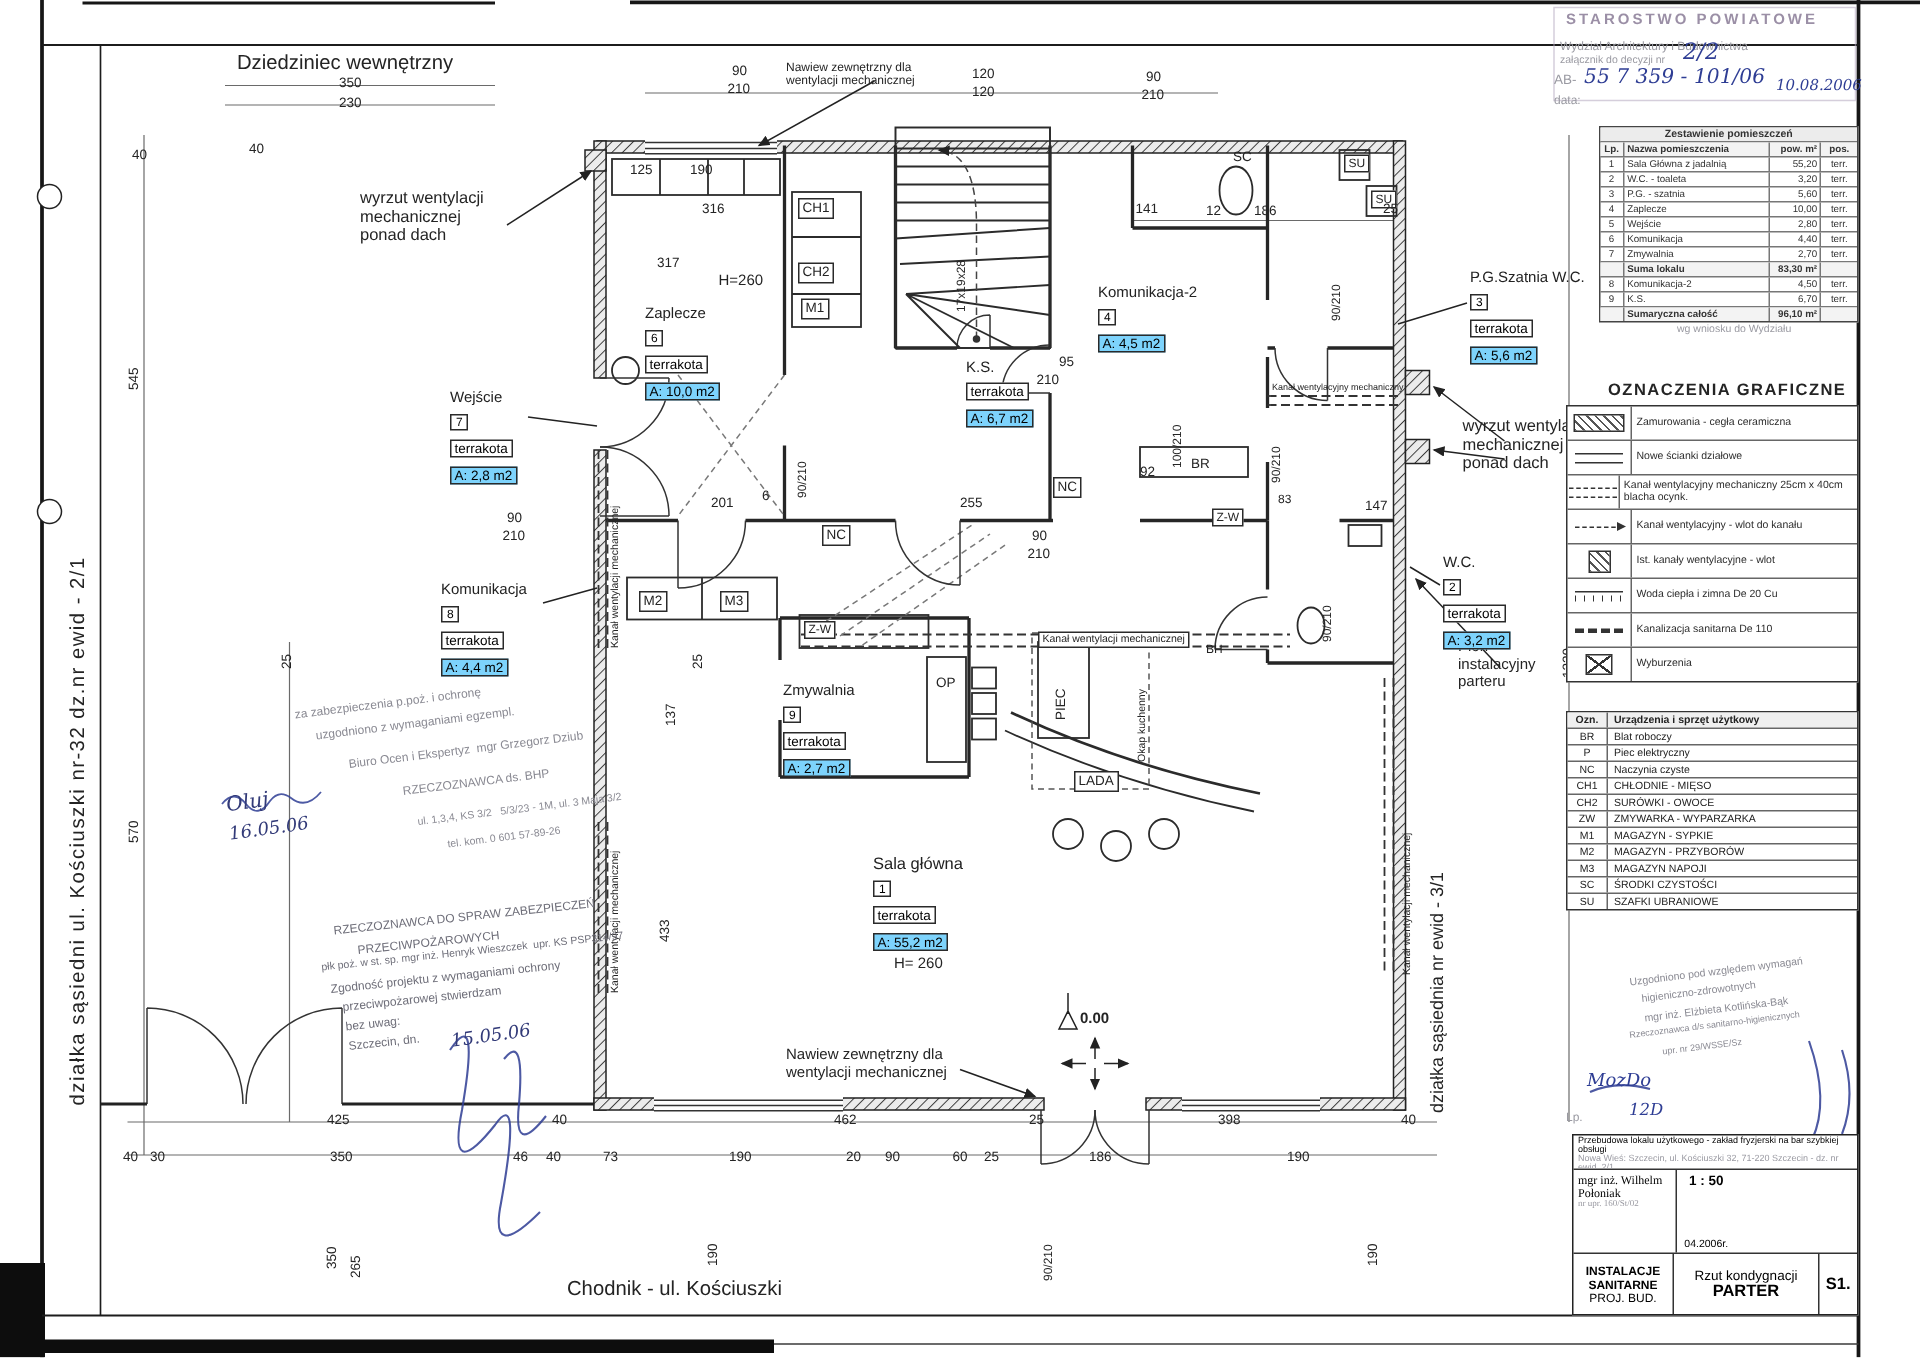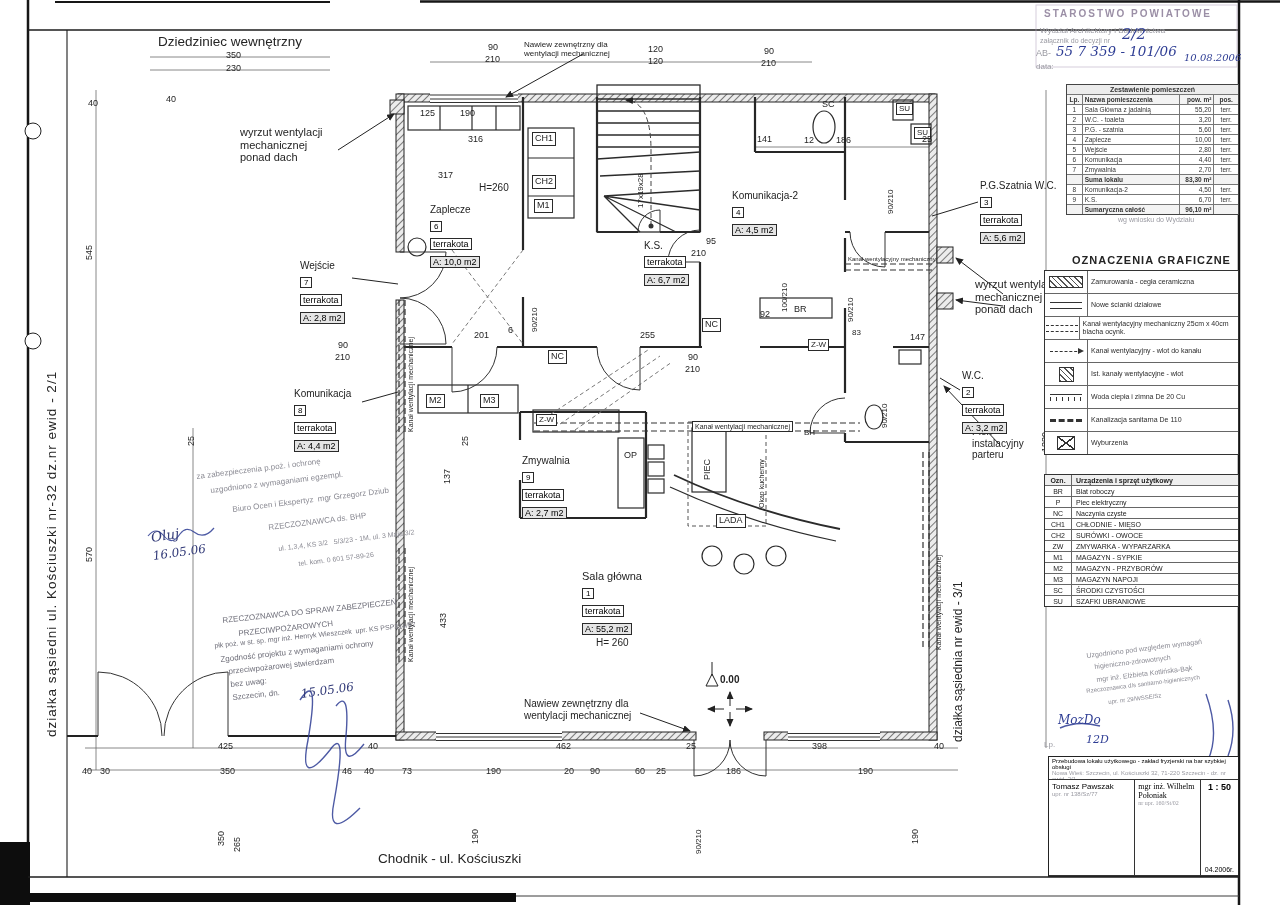--- a/index.html
+++ b/index.html
@@ -15,21 +15,21 @@
   .hand2{font-family:"DejaVu Serif",serif;font-style:italic;color:#323a78;transform:rotate(-8deg);transform-origin:0 0;}
   .stamp{color:#8a8a93;transform:rotate(-7deg);transform-origin:0 0;white-space:pre;}
   .stamp2{color:#6e6e79;transform:rotate(-6deg);transform-origin:0 0;white-space:pre;}
   .faint{color:#9a9aa2;}
   .purple{color:#9b8fa6;letter-spacing:2px;}
   .room{position:absolute;}
   .room .nm{font-size:10px;color:#222;}
   .room .big{font-size:11px;}
   .room .numbx{display:inline-block;border:1px solid #2a2a2a;background:#fff;font-size:8px;padding:0 3px;margin:1px 0;}
   .room .fin{display:inline-block;border:1px solid #2a2a2a;background:#fff;font-size:9px;padding:0 2px;margin:1px 0;}
-  .room .ar{font-size:9px;border:1px solid #2a2a2a;background:#e5e5e5;display:inline-block;padding:0 2px;}
+  .room .ar{font-size:9px;border:1px solid #2a2a2a;background:#7dd3fc;display:inline-block;padding:0 2px;}
   
   .panel{position:absolute;background:#fff;}
   #schedule{left:1066px;top:84px;width:171px;border:1px solid #444;}
   #schedule .trow{display:flex;border-top:1px solid #777;}
   #schedule .trow:first-child{border-top:none;}
   #schedule .tc{font-size:6.5px;padding:1px 2px;border-left:1px solid #777;overflow:hidden;white-space:nowrap;color:#333;}
   #schedule .tc:first-child{border-left:none;}
   #schedule .c1{width:11px;text-align:center;}
   #schedule .c2{width:94px;}
   #schedule .c3{width:30px;text-align:right;}
@@ -655,28 +655,37 @@
         <div class="elabel">SZAFKI UBRANIOWE</div>
       </div>
     </div>
 
 <div id="titleblock" class="panel">
   <div class="tb-desc">
     <div class="d6">Przebudowa lokalu użytkowego - zakład fryzjerski na bar szybkiej obsługi</div>
     <div class="d6 faint">Nowa Wieś: Szczecin, ul. Kościuszki 32, 71-220 Szczecin - dz. nr ewid. 2/1</div>
   </div>
   <div class="tb-row2">
-    <div class="tb-cell p1">
-      <div class="d8">Tomasz Pawszak</div>
-      <div class="d6 faint">upr. nr 138/Sz/77</div>
-    </div>
     <div class="tb-cell p2">
       <div class="d8">mgr inż. Wilhelm Połoniak</div>
       <div class="d6 faint">nr upr. 160/St/02</div>
     </div>
     <div class="tb-cell meta">
       <div class="d9 b">1 : 50</div>
       <div class="d7">04.2006r.</div>
     </div>
   </div>
+  <div class="tb-row3">
+    <div class="tb-cell disc">
+      <div class="d8 b">INSTALACJE SANITARNE</div>
+      <div class="d8">PROJ. BUD.</div>
+    </div>
+    <div class="tb-cell dtitle">
+      <div class="d9">Rzut kondygnacji</div>
+      <div class="d11 b">PARTER</div>
+    </div>
+    <div class="tb-cell sheet">
+      <div class="d11 b">S1.</div>
+    </div>
+  </div>
 </div>
 
 </div>
 
 </body></html>

